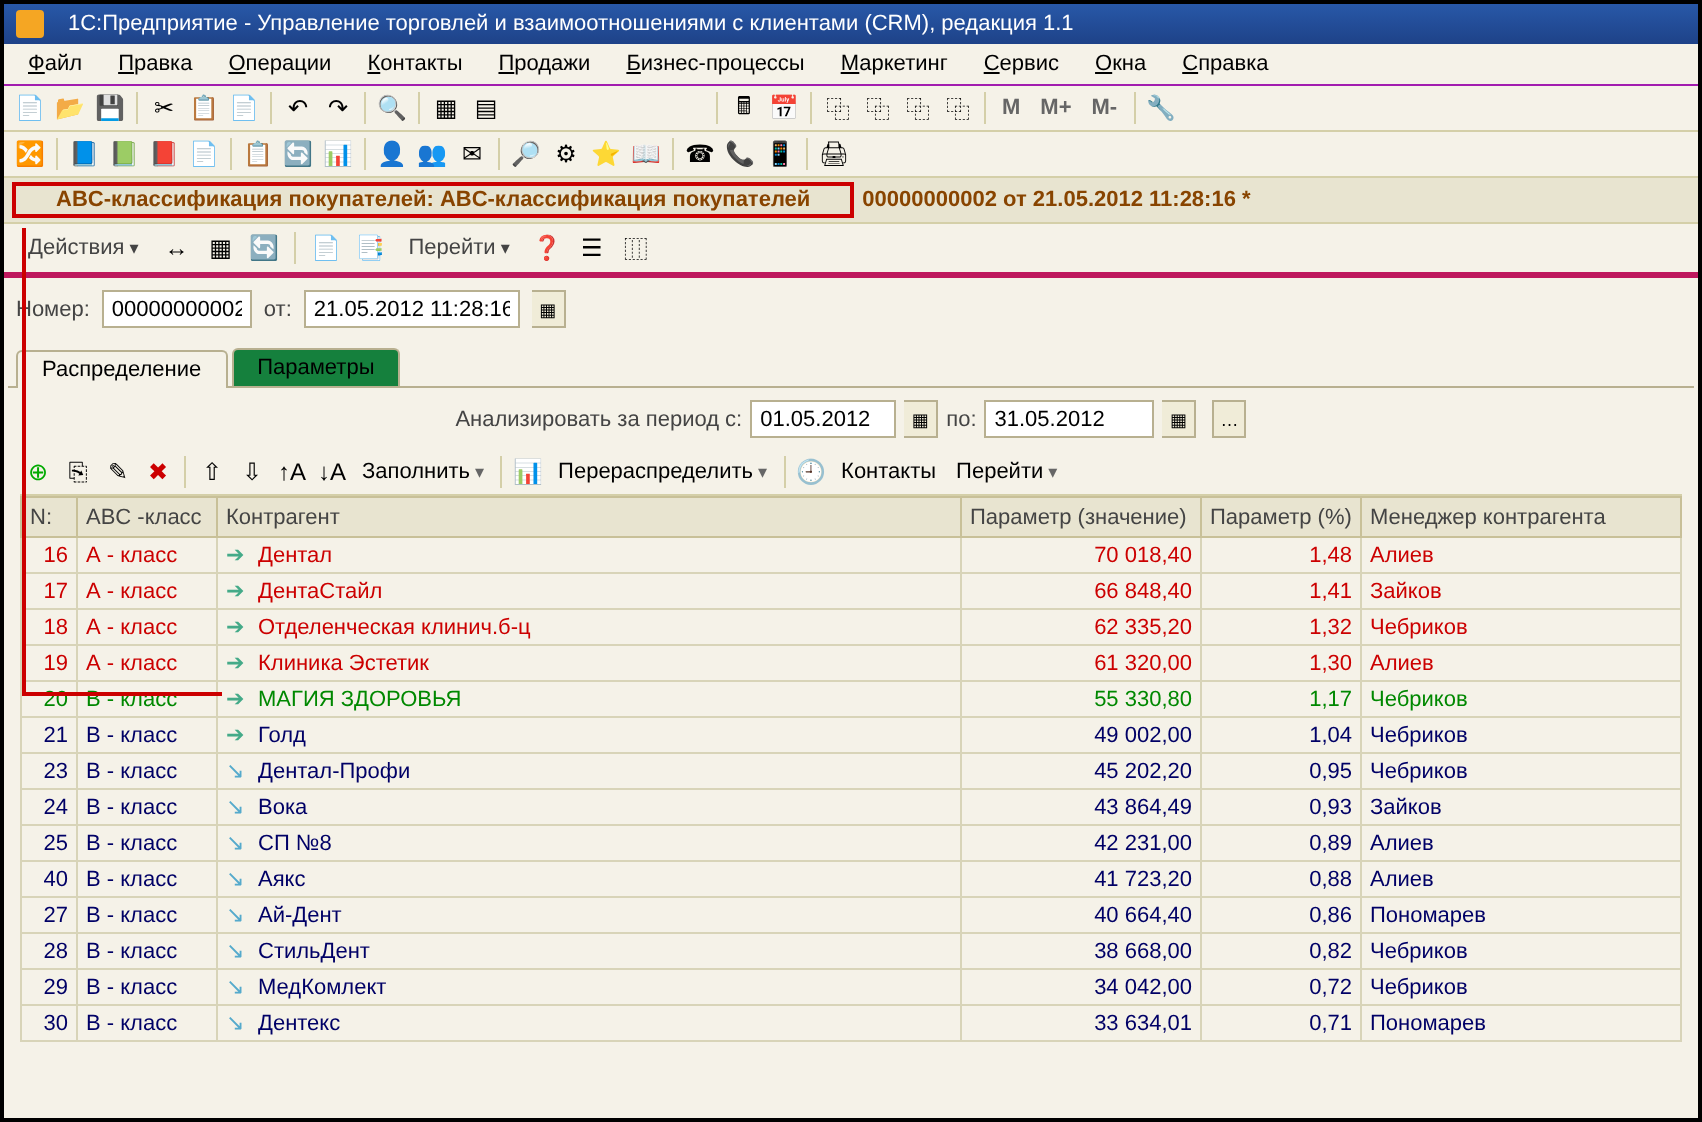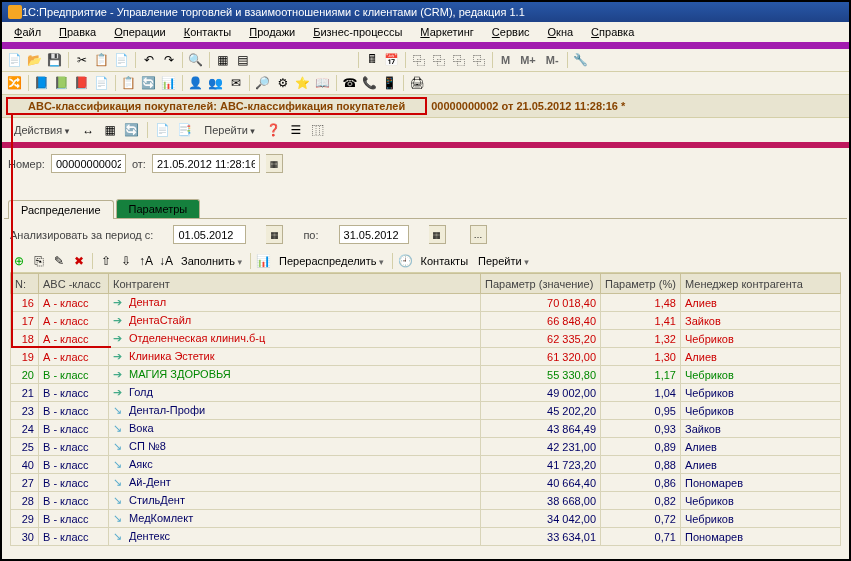--- a/index.html
+++ b/index.html
@@ -1,42 +1,42 @@
 <!DOCTYPE html>
 <html><head>
 <meta charset="utf-8">
 <style>
 * { box-sizing: border-box; margin: 0; padding: 0; font-family: Tahoma, Arial, sans-serif; font-size: 11px; }
 body { background: #f5f2e8; width: 851px; height: 561px; overflow: hidden; border: 2px solid #000; }
-.titlebar { background: linear-gradient(#2858a8, #1e4288); color: #fff; padding: 3px 6px; display: flex; align-items: center; gap: 0; height: 20px; }
+.titlebar { background: linear-gradient(#2858a8, #1e4288); color: #fff; padding: 3px 6px; display: flex; align-items: center; gap: 12px; height: 20px; }
 .titlebar-icon { width: 14px; height: 14px; background: #f5a623; border-radius: 2px; display: inline-block; }
-.menubar { background: #f5f2e8; padding: 2px 4px; display: flex; gap: 2px; border-bottom: 7px solid #a21caf; }
+.menubar { background: #f5f2e8; padding: 2px 4px; display: flex; gap: 2px; border-bottom: 1px solid #a21caf; }
 .menubar span { padding: 2px 8px; cursor: default; }
 .menubar span:first-letter { text-decoration: underline; }
 .toolbar { background: #f5f2e8; padding: 2px 4px; display: flex; gap: 2px; align-items: center; border-bottom: 1px solid #d4cfa8; flex-wrap: wrap; }
 .tb-btn { width: 18px; height: 18px; border: 1px solid transparent; display: inline-flex; align-items: center; justify-content: center; font-size: 12px; cursor: pointer; }
 .tb-sep { width: 1px; height: 16px; background: #d4cfa8; margin: 0 2px; }
 .tb-text { color: #666; padding: 0 4px; font-weight: bold; }
 .doc-title { display: flex; align-items: center; padding: 2px 4px; background: #e8e4d0; border-bottom: 1px solid #d4cfa8; }
 .doc-title-boxed { border: 2px solid #c00; padding: 1px 20px; font-weight: bold; color: #884400; }
 .doc-title-rest { padding: 1px 4px; font-weight: bold; color: #884400; }
-.action-bar { padding: 3px 6px; display: flex; gap: 4px; align-items: center; border-bottom: 6px solid #be185d; text-align: right; }
+.action-bar { padding: 3px 6px; display: flex; gap: 4px; align-items: center; border-bottom: 3px solid #be185d; text-align: right; }
 .action-link { color: #444; padding: 2px 6px; cursor: pointer; }
 .action-link::after { content: ' ▾'; font-size: 9px; }
 .form-row { padding: 6px; display: flex; gap: 6px; align-items: center; }
 .form-label { color: #444; }
 .form-input { border: 1px solid #b8b090; background: #fff; padding: 2px 4px; height: 19px; }
 .form-input-date { width: 108px; }
 .form-input-num { width: 75px; text-align: center; }
 .cal-btn { width: 17px; height: 19px; border: 1px solid #b8b090; border-left: none; background: #f0ecd8; font-size: 9px; cursor: pointer; }
-.tabs { display: flex; gap: 0; padding-left: 6px; margin-top: 20px; }
+.tabs { display: flex; gap: 0; padding-left: 6px; margin-top: 4px; }
 .tab { padding: 3px 12px; border: 1px solid #b8b090; background: #15803d; border-bottom: none; cursor: pointer; border-radius: 3px 3px 0 0; margin-right: 2px; }
 .tab.active { background: #f5f2e8; position: relative; top: 1px; }
 .tab-content { border-top: 1px solid #b8b090; padding: 6px; margin: 0 2px; }
-.period-row { display: flex; gap: 20px; align-items: center; margin-bottom: 6px; }
+.period-row { display: flex; gap: 4px; align-items: center; margin-bottom: 6px; justify-content: center; }
 .grid-toolbar { display: flex; gap: 2px; align-items: center; padding: 2px 0; border-bottom: 1px solid #d4cfa8; }
 .grid-toolbar .label-btn { padding: 2px 4px; cursor: pointer; }
 .grid-toolbar .label-btn::after { content: ' ▾'; font-size: 9px; color: #666; }
 table.grid { width: 100%; border-collapse: collapse; table-layout: fixed; }
 .grid th { background: #e8e4d0; border: 1px solid #c8c098; padding: 2px 4px; text-align: left; font-weight: normal; color: #444; height: 20px; }
 .grid td { border: 1px solid #d8d4b8; padding: 2px 4px; height: 18px; white-space: nowrap; overflow: hidden; }
 .grid tr.red td { color: #c00; }
 .grid tr.green td { color: #080; }
 .grid tr.blue td { color: #006; }
 .grid td.num { text-align: right; }
@@ -158,21 +158,21 @@
   <div class="tab active">Распределение</div>
   <div class="tab">Параметры</div>
 </div>
 
 <div class="tab-content">
   <div class="period-row">
     <span class="form-label">Анализировать за период с:</span>
     <input class="form-input" style="width: 73px;" value="01.05.2012">
       <button class="cal-btn">▦</button>
     <span class="form-label">по:</span>
-    <input class="form-input" style="width: 70px;" value="31.05.2012">
+    <input class="form-input" style="width: 85px;" value="31.05.2012">
       <button class="cal-btn">▦</button>
     <button class="cal-btn" style="border-left:1px solid #b8b090;margin-left:4px">…</button>
   </div>
 
   <div class="grid-toolbar">
     <span class="tb-btn" style="color:#0a0">⊕</span>
     <span class="tb-btn">⎘</span>
     <span class="tb-btn">✎</span>
     <span class="tb-btn" style="color:#c00">✖</span>
     <span class="tb-sep"></span>

